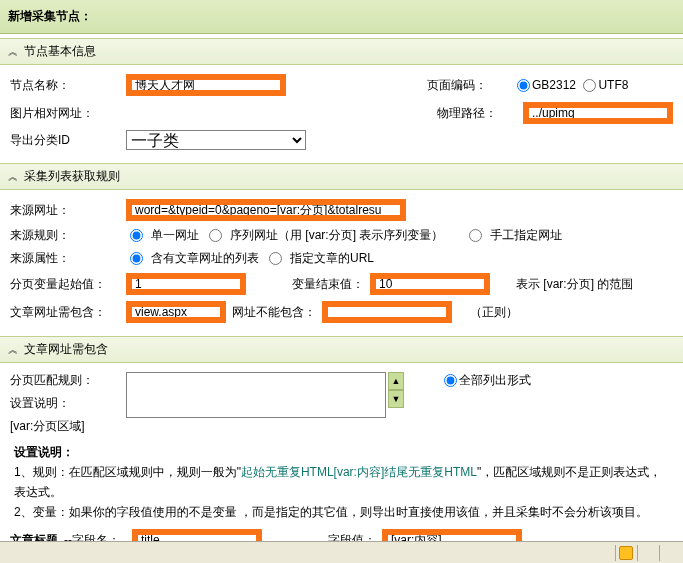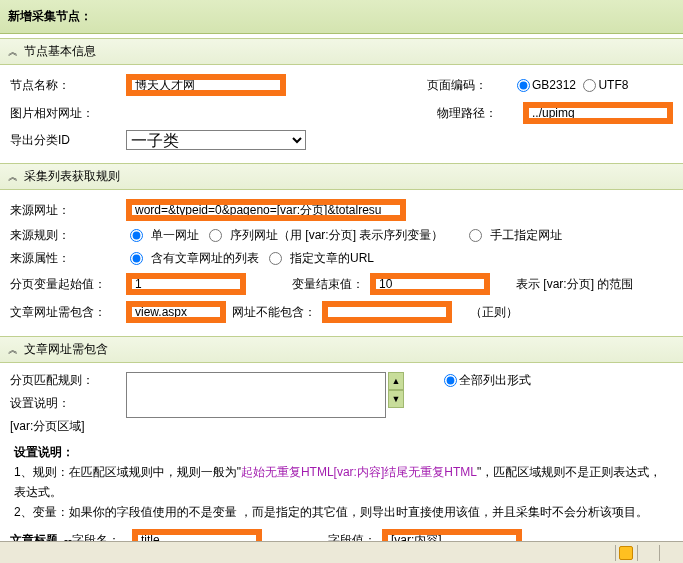--- a/index.html
+++ b/index.html
@@ -12,21 +12,21 @@
 .label { width: 110px; flex-shrink: 0; }
 input[type=text] { border: 6px solid #f97316; padding: 5px 3px; font-family: inherit; font-size: 12px; height: 20px; background: #fff; }
 input[type=radio] { margin: 0 2px 0 4px; vertical-align: middle; }
 select { border: 1px solid #808080; font-family: inherit; font-size: 16px; height: 20px; background: #fff; }
 textarea { border: 1px solid #808080; font-family: inherit; font-size: 12px; background: #fff; resize: none; padding: 2px; }
 .ta-wrap { display: flex; align-items: flex-start; gap: 2px; }
 .spinbtns { display: flex; flex-direction: column; }
 .spinbtns div { width: 16px; height: 18px; background: #c8dd9a; border: 1px solid #a0b870; text-align: center; line-height: 16px; font-size: 9px; cursor: pointer; }
 .instructions { padding: 4px 12px; line-height: 20px; }
 .bold { font-weight: bold; }
-.red { color: #a21caf; }
+.red { color: #0f766e; }
 .statusbar { position: fixed; bottom: 0; left: 0; right: 0; height: 22px; background: #ece9d8; border-top: 1px solid #aca899; display: flex; justify-content: flex-end; align-items: center; padding: 0 4px; gap: 2px; }
 .status-cell { width: 20px; height: 16px; border-left: 1px solid #aca899; display: flex; align-items: center; justify-content: center; }
 .status-warn { width: 14px; height: 14px; background: #ffc020; border: 1px solid #cc8800; border-radius: 2px; }
 </style>
 </head>
 <body>
 
 <div class="header">
   <span>新增采集节点：</span>
 </div>

